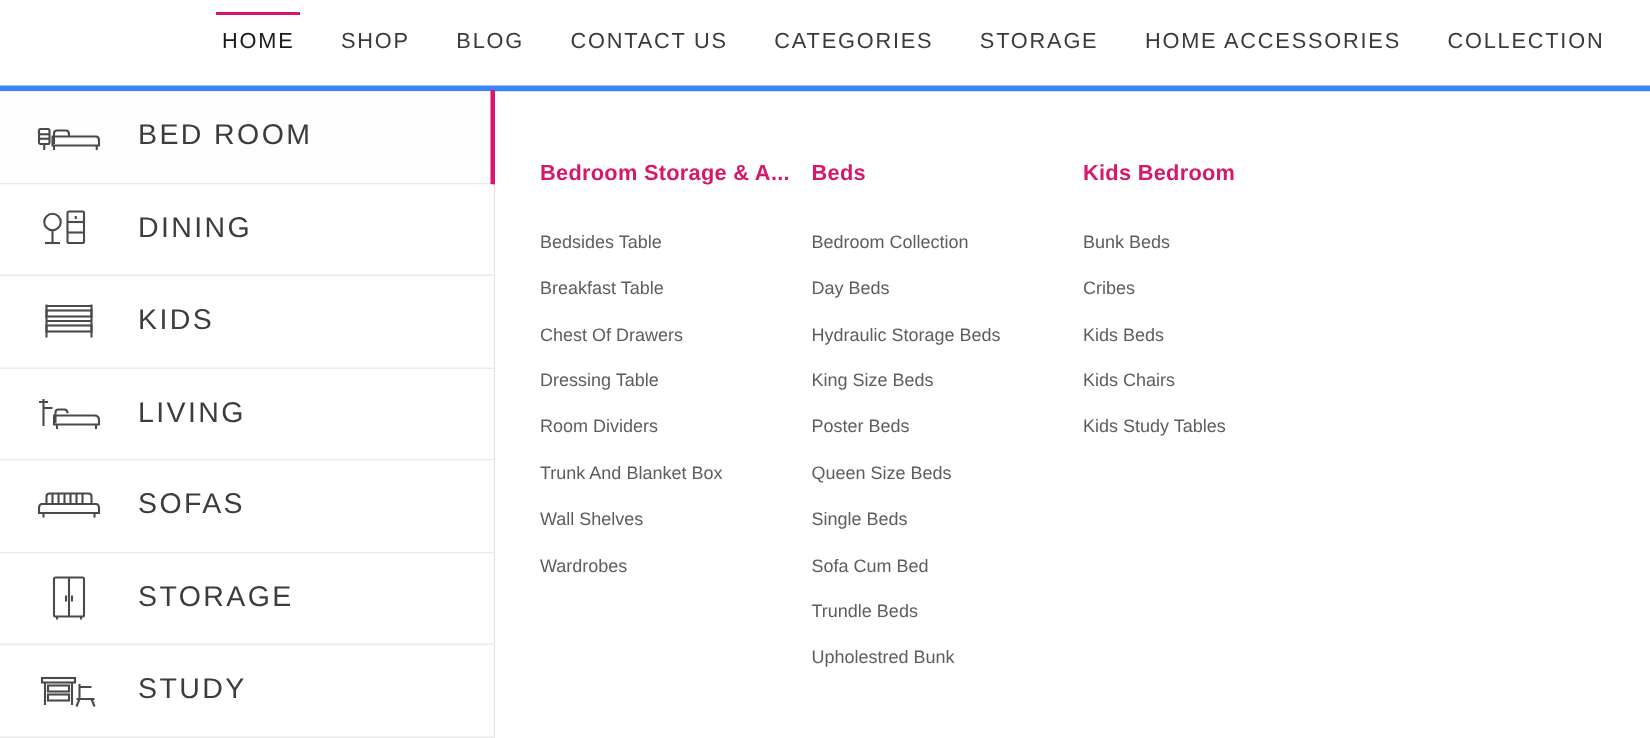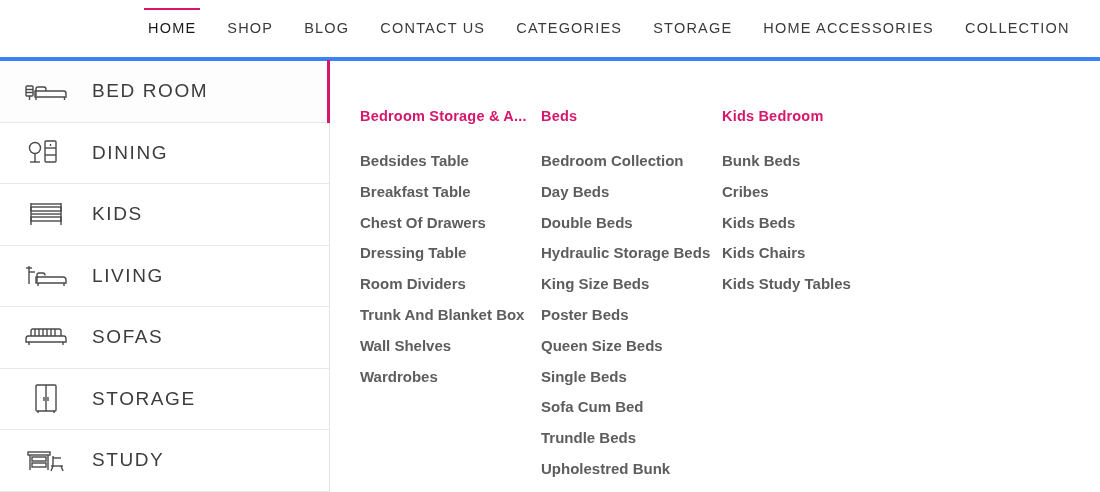--- a/index.html
+++ b/index.html
@@ -116,27 +116,26 @@
     color: #d6176b;
     margin: 13px 0 22px 0;
     letter-spacing: 0.2px;
     white-space: nowrap;
     overflow: hidden;
     text-overflow: ellipsis;
     max-width: 168px;
   }
   .col-link {
     display: block;
-    font-size: 15px;
+    font-size: 12px;
     color: #5d5d5d;
     line-height: 30.8px;
     text-decoration: none;
     white-space: nowrap;
     cursor: pointer;
-    font-weight: bold;
   }
 
   svg { display: block; }
 </style>
 </head>
 <body>
 
 <div id="root">
 
   <div class="topnav">
@@ -278,21 +277,20 @@
         <a class="col-link">Room Dividers</a>
         <a class="col-link">Trunk And Blanket Box</a>
         <a class="col-link">Wall Shelves</a>
         <a class="col-link">Wardrobes</a>
       </div>
 
       <div class="col">
         <div class="col-title">Beds</div>
         <a class="col-link">Bedroom Collection</a>
         <a class="col-link">Day Beds</a>
-        <a class="col-link">Double Beds</a>
         <a class="col-link">Hydraulic Storage Beds</a>
         <a class="col-link">King Size Beds</a>
         <a class="col-link">Poster Beds</a>
         <a class="col-link">Queen Size Beds</a>
         <a class="col-link">Single Beds</a>
         <a class="col-link">Sofa Cum Bed</a>
         <a class="col-link">Trundle Beds</a>
         <a class="col-link">Upholestred Bunk</a>
       </div>
 

